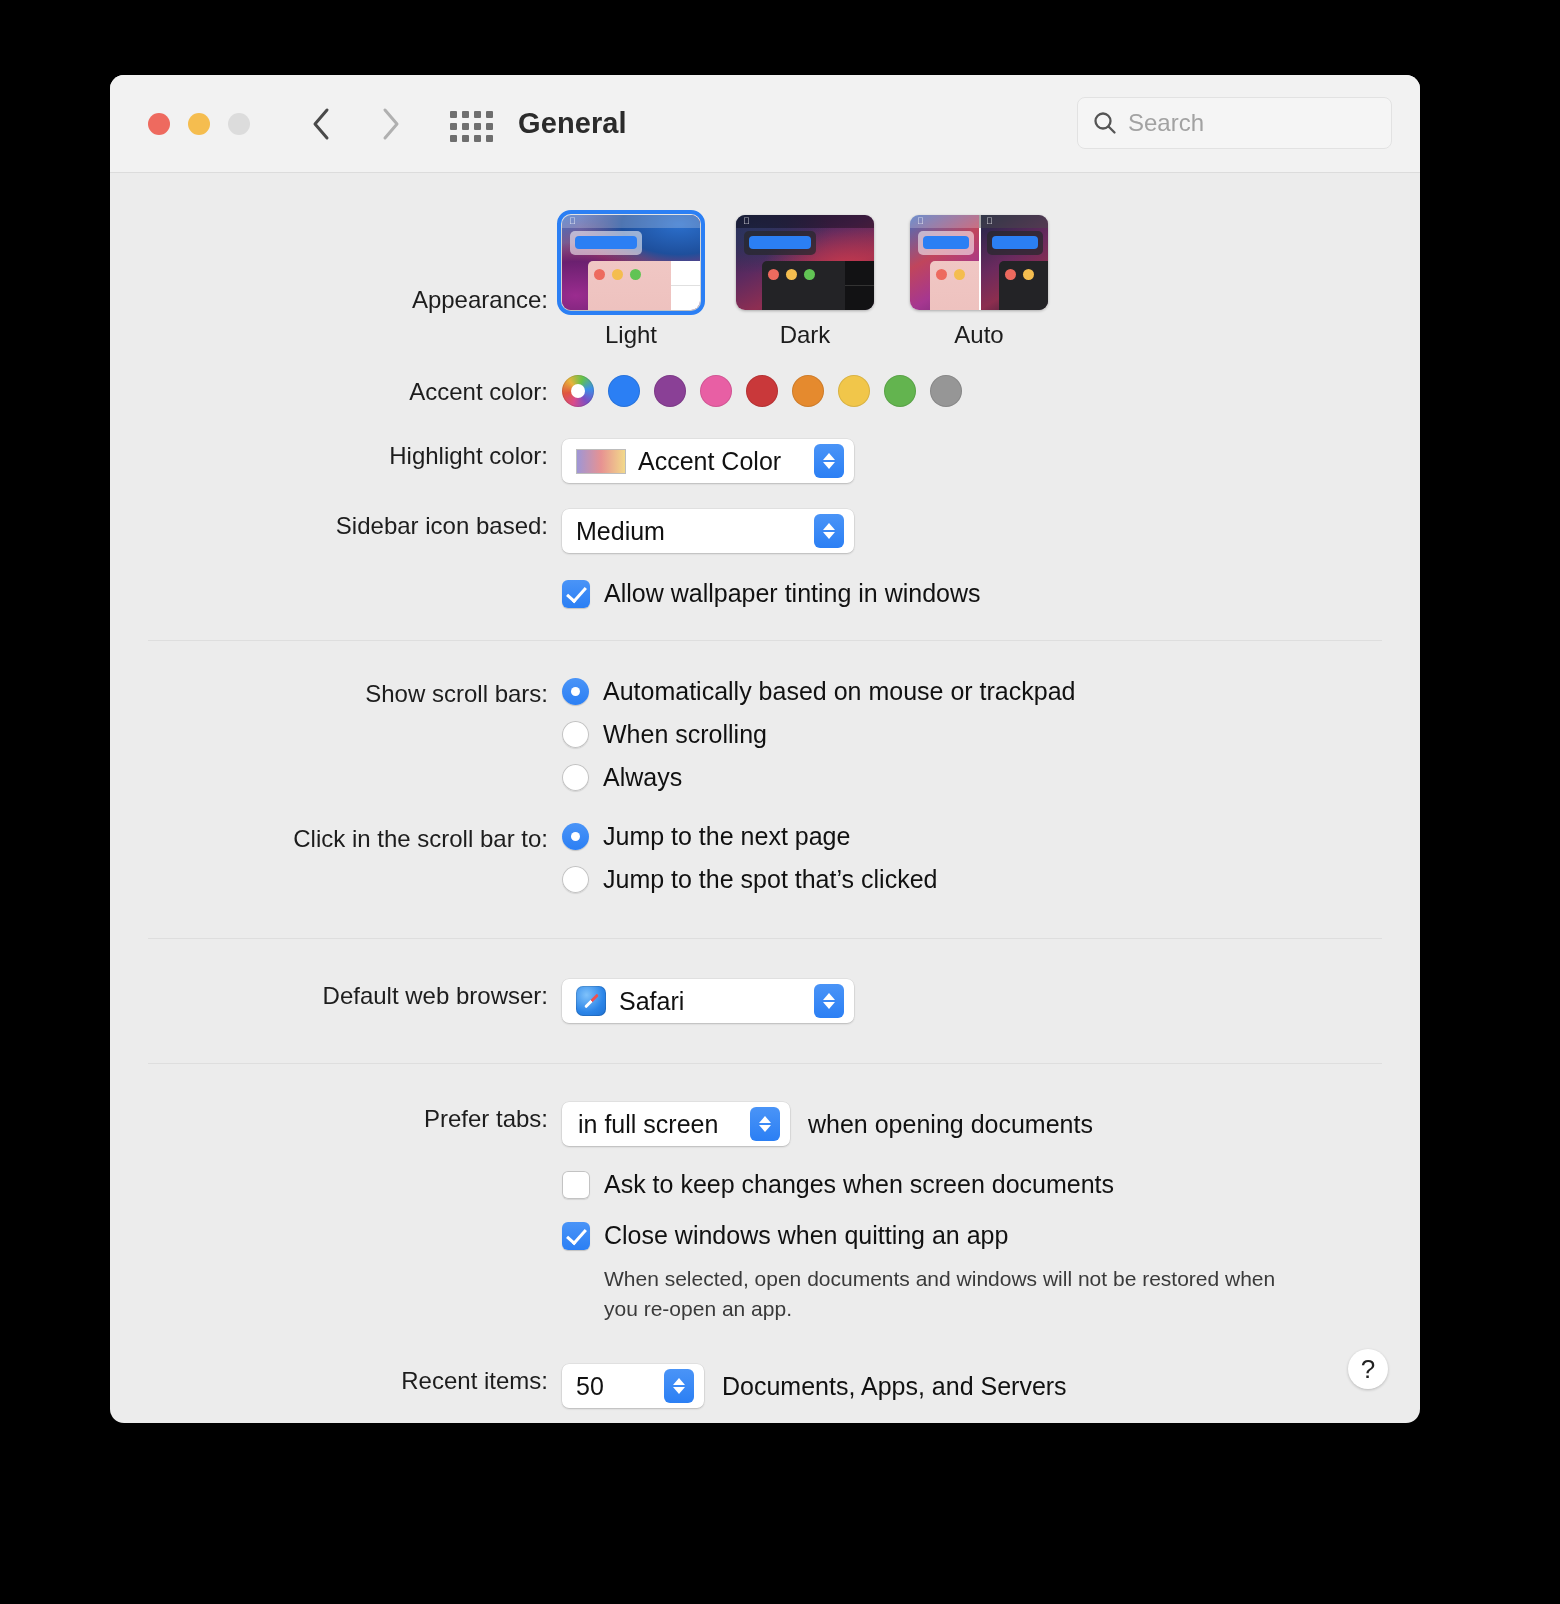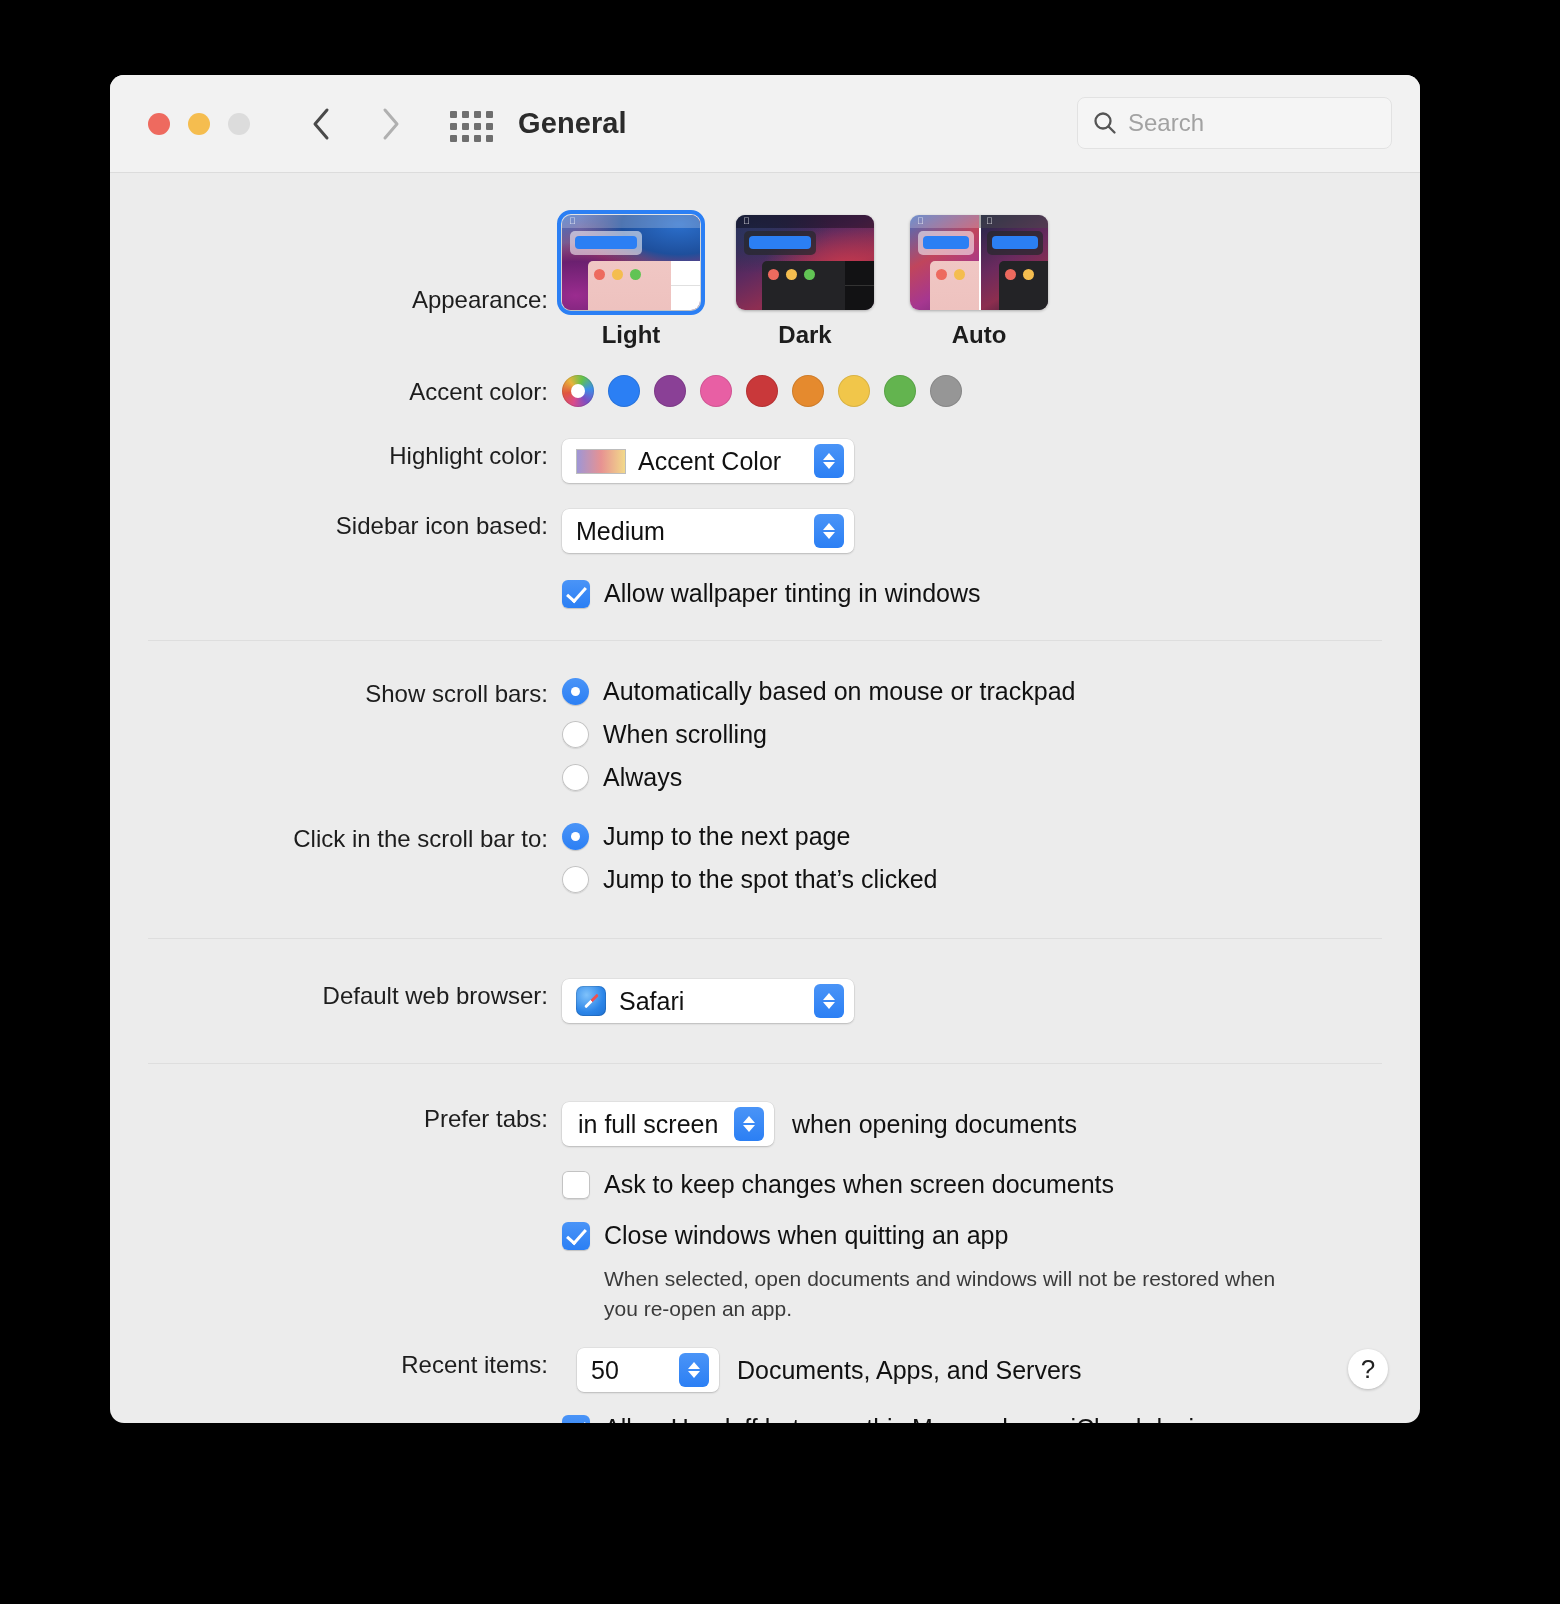--- a/index.html
+++ b/index.html
@@ -87,21 +87,21 @@
   #appearance-row .lbl { padding-top: 68px; }
   .thumbs { display: flex; gap: 36px; }
   .thumb-wrap { width: 138px; text-align: center; }
   .thumb {
     width: 138px; height: 95px;
     border-radius: 9px;
     position: relative; overflow: hidden;
     box-shadow: 0 1px 3px rgba(0,0,0,0.28);
   }
   .thumb.selected { outline: 4px solid #2B7FF4; outline-offset: 1px; }
-  .thumb-label { font-size: 24px; color: #1D1D1D; margin-top: 11px; font-weight: bold; }
+  .thumb-label { font-size: 24px; color: #1D1D1D; margin-top: 11px; }
   .wall-light {
     position:absolute; inset:0;
     background:
       radial-gradient(120% 90% at 85% 10%, #2B6FCC 0%, #1E4F9C 35%, rgba(30,79,156,0) 60%),
       radial-gradient(100% 80% at 10% 85%, #9B2C8F 0%, #6B2070 45%, rgba(107,32,112,0) 70%),
       linear-gradient(160deg, #3E73C9 0%, #C33B4A 45%, #8A2C86 75%, #5B2370 100%);
   }
   .wall-dark {
     position:absolute; inset:0;
     background:
@@ -195,21 +195,21 @@
     width: 50px; height: 25px;
     background: linear-gradient(90deg, #9E96D6 0%, #E79292 50%, #F2D98A 100%);
     border: 1px solid #BDBDBD;
     margin-right: 12px;
   }
   #highlight-row { margin-top: 30px; }
   #sidebar-row { margin-top: 26px; }
   #popup-highlight { width: 292px; }
   #popup-sidebar   { width: 292px; }
   #popup-browser   { width: 292px; }
-  #popup-tabs      { width: 212px; padding-left: 16px; }
+  #popup-tabs      { width: 228px; padding-left: 16px; }
   #popup-recent    { width: 142px; }
 
   
   .checkrow { display:flex; align-items:center; margin-top: 0; }
   .cb {
     width: 28px; height: 28px; border-radius: 6px;
     background:#FFF; box-shadow: inset 0 0 0 1px #C3C3C3, 0 1px 1px rgba(0,0,0,0.10);
     margin-right: 14px; flex:none; position:relative;
   }
   .cb.on { background: linear-gradient(180deg,#4A94F7,#2B7FF4); box-shadow: 0 1px 1px rgba(0,0,0,0.18); }
@@ -535,21 +535,21 @@
       <div class="lbl"></div>
       <div class="ctl">
         <div class="checkrow">
           <div class="cb on"></div>
           <span class="cb-label">Close windows when quitting an app</span>
         </div>
         <div class="helper" style="margin-top:14px;margin-left:42px;">When selected, open documents and windows will not be restored when you re-open an app.</div>
       </div>
     </div>
 
-    <div class="row" style="margin-top:24px;gap:15px;">
+    <div class="row" style="margin-top:40px;">
       <div class="lbl">Recent items:</div>
       <div class="ctl inline">
         <div class="popup" id="popup-recent">
           <span class="txt">50</span>
           <div class="stepper" style="position:absolute;right:5px;">
               <div class="up"></div>
               <div class="dn"></div>
             </div>
         </div>
         <span class="after-txt">Documents, Apps, and Servers</span>

